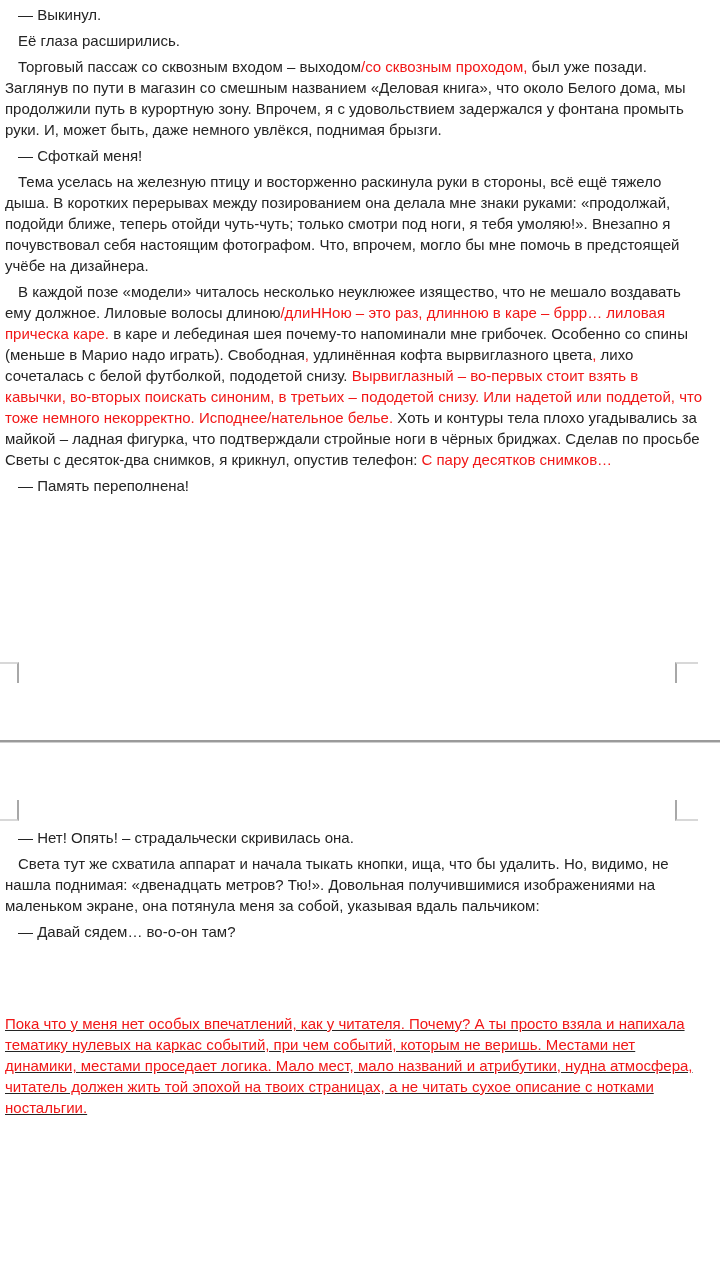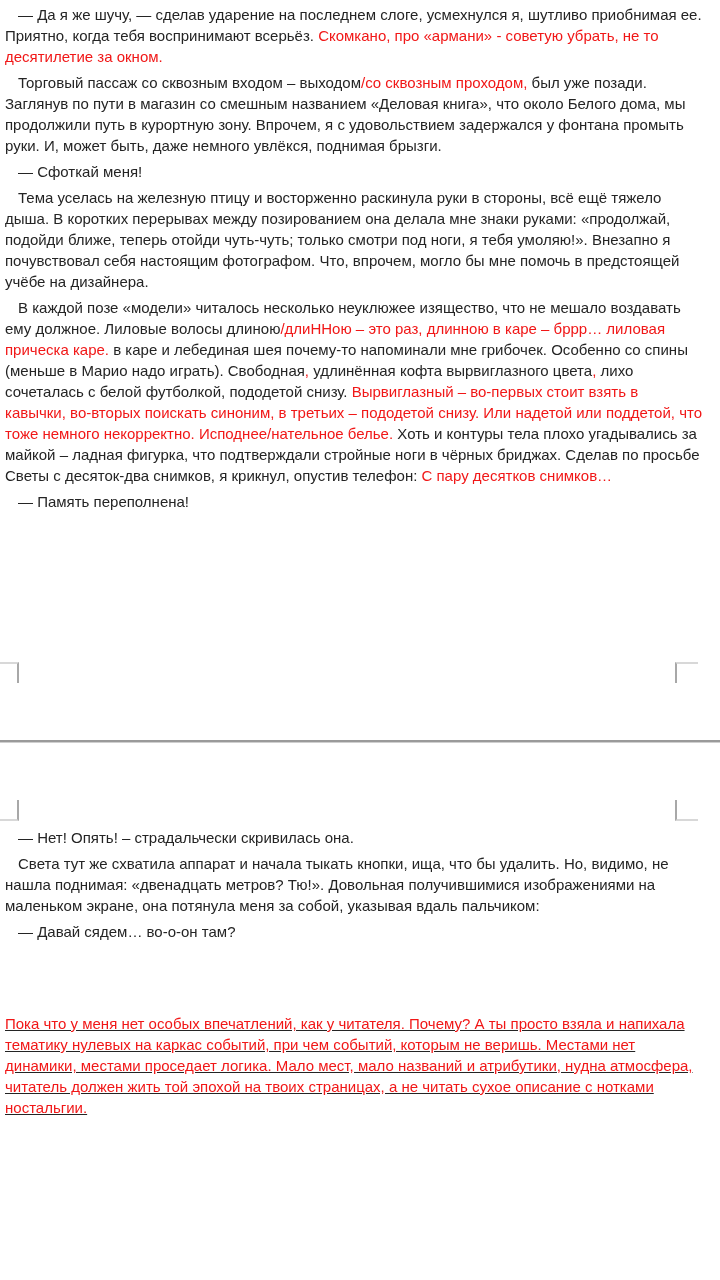--- a/index.html
+++ b/index.html
@@ -41,21 +41,22 @@
   .mark-p2-left{left:0;top:57px;width:19px;border-bottom:2px solid var(--mark-h);border-right:2px solid var(--mark-v);}
   .mark-p2-right{left:675px;top:57px;width:23px;border-bottom:2px solid var(--mark-h);border-left:2px solid var(--mark-v);}
 </style>
 </head>
 <body>
 
 <div class="doc">
 
   <div class="page page-1">
     <div class="text-flow">
-        <p class="para"><span class="run-black">— Да я же шучу, — сделав ударение на последнем слоге, усмехнулся я, шутливо приобнимая ее. Приятно, когда тебя воспринимают всерьёз. </span><span class="run-red">Скомкано, про «армани» - советую убрать, не то десятилетие за окном.</span></p>
+        <p class="para"><span class="run-black">— Выкинул.</span></p>
+        <p class="para"><span class="run-black">Её глаза расширились.</span></p>
         <p class="para"><span class="run-black">Торговый пассаж со сквозным входом – выходом</span><span class="run-red">/со сквозным проходом,</span><span class="run-black"> был уже позади. Заглянув по пути в магазин со смешным названием «Деловая книга», что около Белого дома, мы продолжили путь в курортную зону. Впрочем, я с удовольствием задержался у фонтана промыть руки. И, может быть, даже немного увлёкся, поднимая брызги.</span></p>
         <p class="para"><span class="run-black">— Сфоткай меня!</span></p>
         <p class="para"><span class="run-black">Тема уселась на железную птицу и восторженно раскинула руки в стороны, всё ещё тяжело дыша. В коротких перерывах между позированием она делала мне знаки руками: «продолжай, подойди ближе, теперь отойди чуть-чуть; только смотри под ноги, я тебя умоляю!». Внезапно я почувствовал себя настоящим фотографом. Что, впрочем, могло бы мне помочь в предстоящей учёбе на дизайнера.</span></p>
         <p class="para"><span class="run-black">В каждой позе «модели» читалось несколько неуклюжее изящество, что не мешало воздавать ему должное. Лиловые волосы длиною</span><span class="run-red">/длиННою – это раз, длинною в каре – бррр… лиловая прическа каре. </span><span class="run-black"> в каре и лебединая шея почему-то напоминали мне грибочек. Особенно со спины (меньше в Марио надо играть). Свободная</span><span class="run-red">,</span><span class="run-black"> удлинённая кофта вырвиглазного цвета</span><span class="run-red">,</span><span class="run-black"> лихо сочеталась с белой футболкой, пододетой снизу. </span><span class="run-red">Вырвиглазный – во-первых стоит взять в кавычки, во-вторых поискать синоним, в третьих – пододетой снизу. Или надетой или поддетой, что тоже немного некорректно. Исподнее/нательное белье. </span><span class="run-black">Хоть и контуры тела плохо угадывались за майкой – ладная фигурка, что подтверждали стройные ноги в чёрных бриджах. Сделав по просьбе Светы с десяток-два снимков, я крикнул, опустив телефон: </span><span class="run-red"> С пару десятков снимков…</span></p>
         <p class="para"><span class="run-black">— Память переполнена!</span></p>
       </div>
     <div class="corner-mark mark-p1-left"></div>
     <div class="corner-mark mark-p1-right"></div>
   </div>
 

